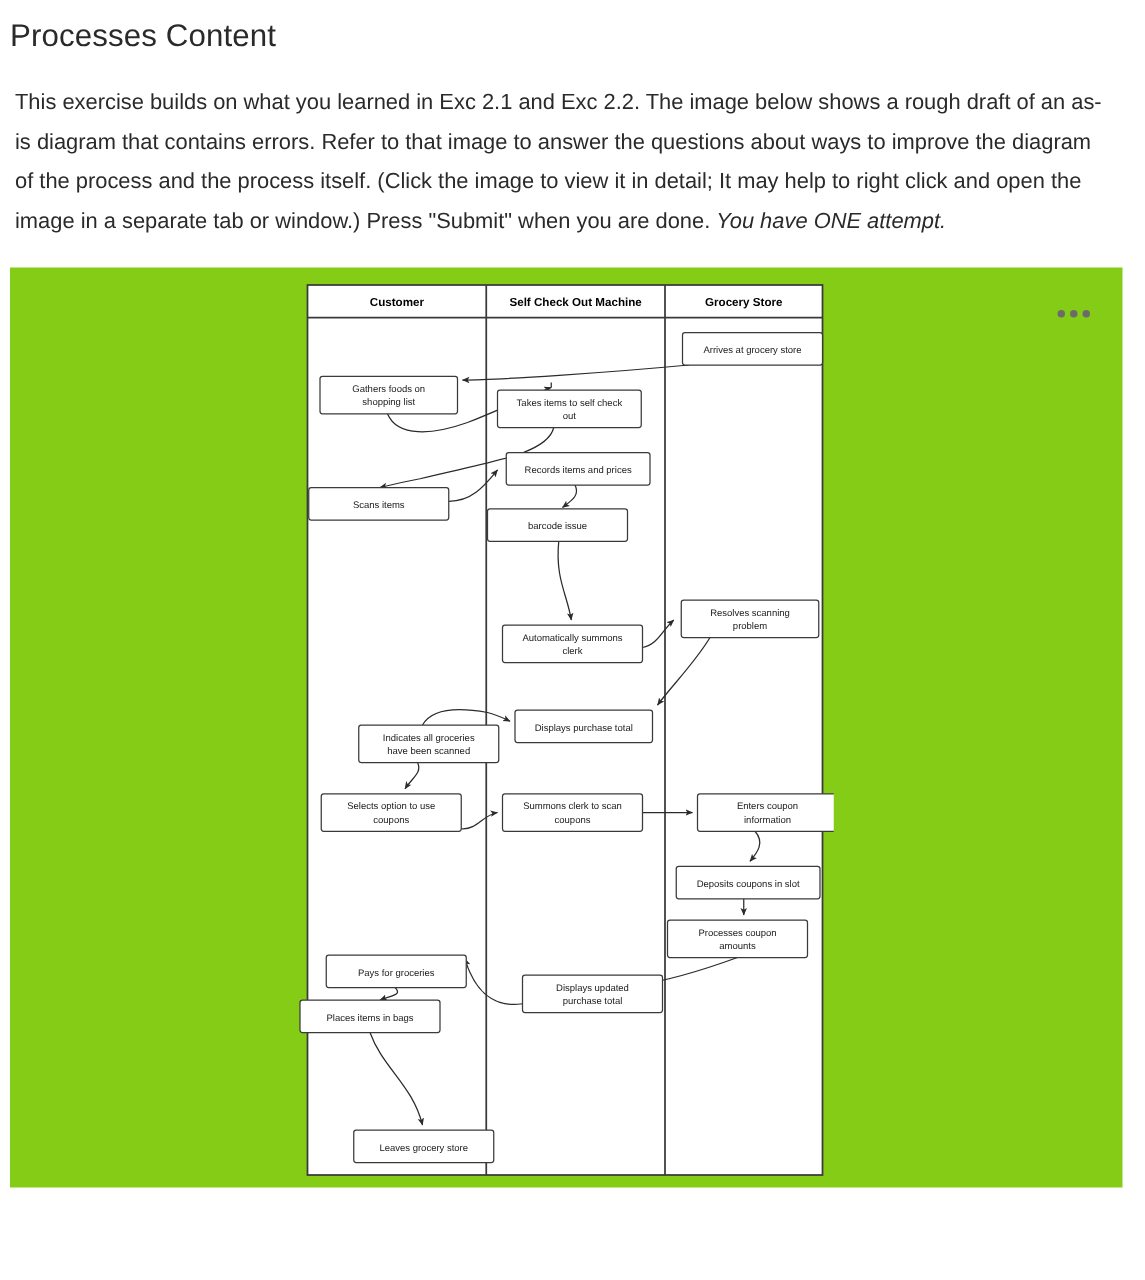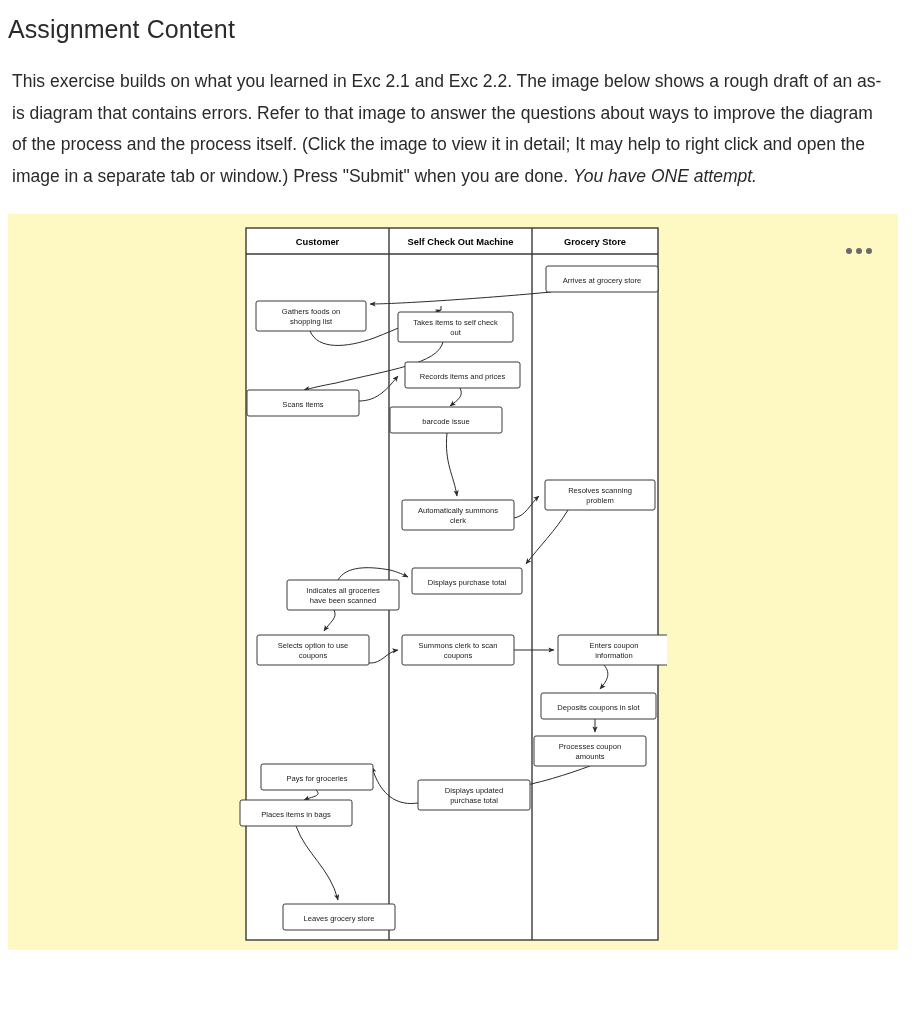--- a/index.html
+++ b/index.html
@@ -37,21 +37,21 @@
   #assignment-description .emph {
     font-style: italic;
   }
 
   
   #diagram-panel {
     position: relative;
     margin: 22px 0 0 8px;
     width: 890px;
     height: 736px;
-    background: #fef9c3;
+    background: #84cc16;
     text-decoration: underline;
   }
   #diagram-options-button {
     position: absolute;
     right: 26px;
     top: 30px;
     width: 26px;
     height: 14px;
     display: flex;
     align-items: center;
@@ -106,21 +106,21 @@
   .flow {
     fill: none;
     stroke: #2b2b2b;
     stroke-width: 1;
   }
 </style>
 </head>
 <body>
 
 <div id="assignment-content">
-  <h1 id="page-title">Assignment Content</h1>
+  <h1 id="page-title">Processes Content</h1>
   <p id="assignment-description"><span>This exercise builds on what you learned in Exc 2.1 and Exc 2.2. The image below shows a rough draft of an as-is diagram that contains errors. Refer to that image to answer the questions about ways to improve the diagram of the process and the process itself. (Click the image to view it in detail; It may help to right click and open the image in a separate tab or window.)  Press "Submit" when you are done. </span><span class="emph">You have ONE attempt.</span></p>
 </div>
 
 <div id="diagram-panel">
 
   <div id="diagram-options-button">
     <span></span>
     <span></span>
     <span></span>
   </div>

